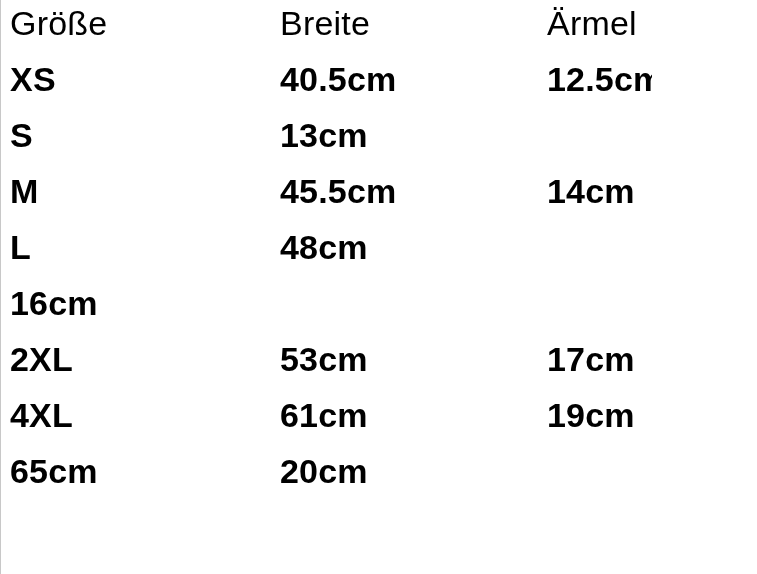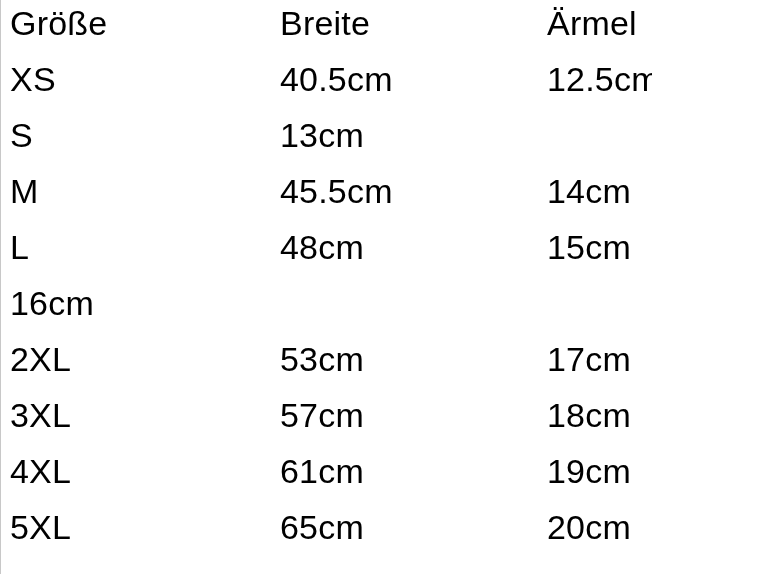--- a/index.html
+++ b/index.html
@@ -26,20 +26,21 @@
     display: grid;
     grid-template-columns: 270px 267px 1fr;
     height: 56px;
     align-items: center;
   }
   .tcell {
     font-size: 34px;
     line-height: 56px;
     white-space: nowrap;
     letter-spacing: 0.2px;
+    font-weight: bold;
   }
   .thead .tcell {
     font-weight: 400;
   }
 </style>
 </head>
 <body>
 
 <div class="screen">
   <div class="size-table">
@@ -63,45 +64,38 @@
 
     <div class="trow">
       <div class="tcell">M</div>
       <div class="tcell">45.5cm</div>
       <div class="tcell">14cm</div>
     </div>
 
     <div class="trow">
       <div class="tcell">L</div>
       <div class="tcell">48cm</div>
-      <div class="tcell">15cm</div>
     </div>
 
     <div class="trow">
       <div class="tcell">16cm</div>
     </div>
 
     <div class="trow">
       <div class="tcell">2XL</div>
       <div class="tcell">53cm</div>
       <div class="tcell">17cm</div>
     </div>
 
-    <div class="trow">
-      <div class="tcell">3XL</div>
-      <div class="tcell">57cm</div>
-      <div class="tcell">18cm</div>
-    </div>
 
     <div class="trow">
       <div class="tcell">4XL</div>
       <div class="tcell">61cm</div>
       <div class="tcell">19cm</div>
     </div>
 
     <div class="trow">
-      <div class="tcell">5XL</div>
       <div class="tcell">65cm</div>
       <div class="tcell">20cm</div>
     </div>
 
   </div>
 </div>
 
 </body></html>

